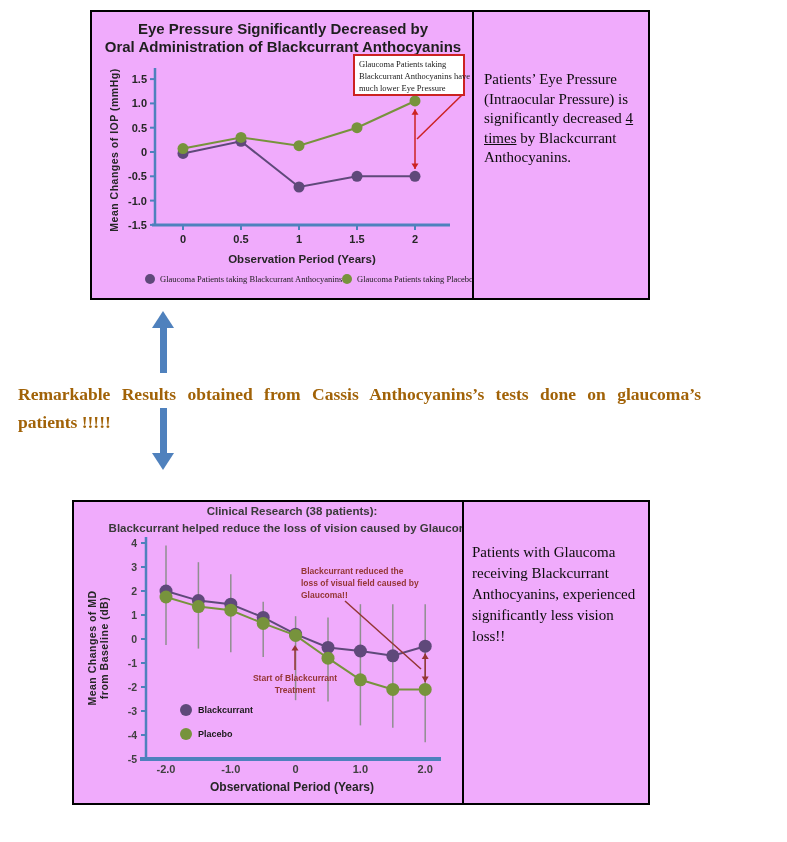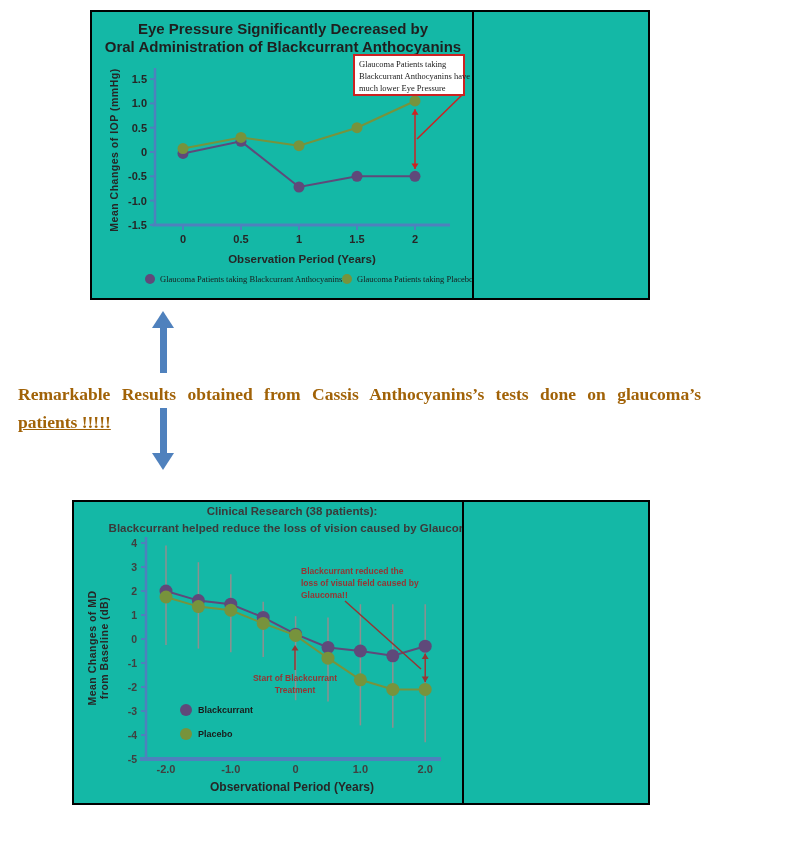--- a/index.html
+++ b/index.html
@@ -1,18 +1,18 @@
 <!DOCTYPE html>
 <html><head>
 <meta charset="utf-8">
 <style>
   html,body{margin:0;padding:0;background:#ffffff;}
   #page{position:relative;width:787px;height:842px;background:#ffffff;overflow:hidden;
         font-family:"Liberation Sans",sans-serif;}
-  .panel{position:absolute;background:#14b8a6;border:2px solid #000;}
+  .panel{position:absolute;background:#f0abfc;border:2px solid #000;}
   .panel-divider{position:absolute;top:0;bottom:0;width:2px;background:#000;}
   .side-note{position:absolute;font-family:"Liberation Serif",serif;color:#0d0d0d;}
   .headline{position:absolute;font-family:"Liberation Serif",serif;font-weight:bold;
             color:#a16207;font-size:17.5px;white-space:nowrap;}
   .arrowV{position:absolute;width:22px;}
   .head-up{width:0;height:0;border-left:11px solid transparent;border-right:11px solid transparent;
            border-bottom:17px solid #4f81bd;}
   .head-down{width:0;height:0;border-left:11px solid transparent;border-right:11px solid transparent;
              border-top:17px solid #4f81bd;}
   .shaft{width:7px;height:45px;margin:0 auto;background:#4f81bd;}
@@ -74,29 +74,32 @@
         <rect x="262" y="43" width="110" height="40" fill="#fff" stroke="#cc2222" stroke-width="2"></rect>
         <text x="267" y="55" text-anchor="start" fill="#1a1a1a" font-family="&quot;Liberation Serif&quot;,serif" font-size="8.5" font-weight="400">Glaucoma Patients taking</text>
         <text x="267" y="67" text-anchor="start" fill="#1a1a1a" font-family="&quot;Liberation Serif&quot;,serif" font-size="8.5" font-weight="400">Blackcurrant Anthocyanins have</text>
         <text x="267" y="79" text-anchor="start" fill="#1a1a1a" font-family="&quot;Liberation Serif&quot;,serif" font-size="8.5" font-weight="400">much lower Eye Pressure</text>
         <circle cx="58" cy="267" r="5" fill="#5f497a"></circle>
         <text x="68" y="270" text-anchor="start" fill="#1a1a1a" font-family="&quot;Liberation Serif&quot;,serif" font-size="8.5" font-weight="400">Glaucoma Patients taking Blackcurrant Anthocyanins</text>
         <circle cx="255" cy="267" r="5" fill="#77933c"></circle>
         <text x="265" y="270" text-anchor="start" fill="#1a1a1a" font-family="&quot;Liberation Serif&quot;,serif" font-size="8.5" font-weight="400">Glaucoma Patients taking Placebo</text>
       </svg>
     <div class="panel-divider" style="left:380px;"></div>
+    <div class="side-note" style="left:392px;top:58px;width:166px;font-size:15px;line-height:19.5px;">
+      <span>Patients’ Eye Pressure (Intraocular Pressure) is significantly decreased </span><u>4 times</u><span> by Blackcurrant Anthocyanins.</span>
+    </div>
   </section>
 
   <div class="arrowV" style="left:152px;top:311px;">
     <div class="head-up"></div>
     <div class="shaft"></div>
   </div>
 
   <div class="headline" style="left:18px;top:384px;width:753px;word-spacing:7px;">Remarkable Results obtained from Cassis Anthocyanins’s tests done on glaucoma’s</div>
-  <div class="headline" style="left:18px;top:412px;text-decoration:underline;">patients !!!!!</div>
+  <div class="headline" style="left:18px;top:412px;">patients !!!!!</div>
 
   <div class="arrowV" style="left:152px;top:408px;">
     <div class="shaft"></div>
     <div class="head-down"></div>
   </div>
 
   <section class="panel" style="left:72px;top:500px;width:574px;height:301px;">
     <svg id="chart2" width="390" height="301" style="position:absolute;left:0;top:0;">
         <text x="218" y="13" text-anchor="middle" fill="#3a3a3a" font-family="&quot;Liberation Sans&quot;,sans-serif" font-size="11.5" font-weight="600">Clinical Research (38 patients):</text>
         <text x="218" y="30" text-anchor="middle" fill="#3a3a3a" font-family="&quot;Liberation Sans&quot;,sans-serif" font-size="11.5" font-weight="600">Blackcurrant helped reduce the loss of vision caused by Glaucoma</text>
@@ -169,15 +172,16 @@
         <line x1="271" y1="99" x2="347" y2="167" stroke="#943634" stroke-width="1.5"></line>
         <text x="221" y="179" text-anchor="middle" fill="#943634" font-family="&quot;Liberation Sans&quot;,sans-serif" font-size="8.5" font-weight="700">Start of Blackcurrant</text>
         <text x="221" y="191" text-anchor="middle" fill="#943634" font-family="&quot;Liberation Sans&quot;,sans-serif" font-size="8.5" font-weight="700">Treatment</text>
         <line x1="221" y1="168" x2="221" y2="147" stroke="#943634" stroke-width="1.5"></line>
         <polygon points="221,143 217.5,148.6 224.5,148.6" fill="#943634"></polygon>
         <line x1="351.2" y1="151.4" x2="351.2" y2="180.2" stroke="#943634" stroke-width="1.5"></line>
         <polygon points="351.2,151.4 347.7,157 354.7,157" fill="#943634"></polygon>
         <polygon points="351.2,180.2 347.7,174.6 354.7,174.6" fill="#943634"></polygon>
       </svg>
     <div class="panel-divider" style="left:388px;"></div>
+    <div class="side-note" style="left:398px;top:40px;width:165px;font-size:15px;line-height:21px;">Patients with Glaucoma receiving Blackcurrant Anthocyanins, experienced significantly less vision loss!!</div>
   </section>
 
 </div>
 
 </body></html>

